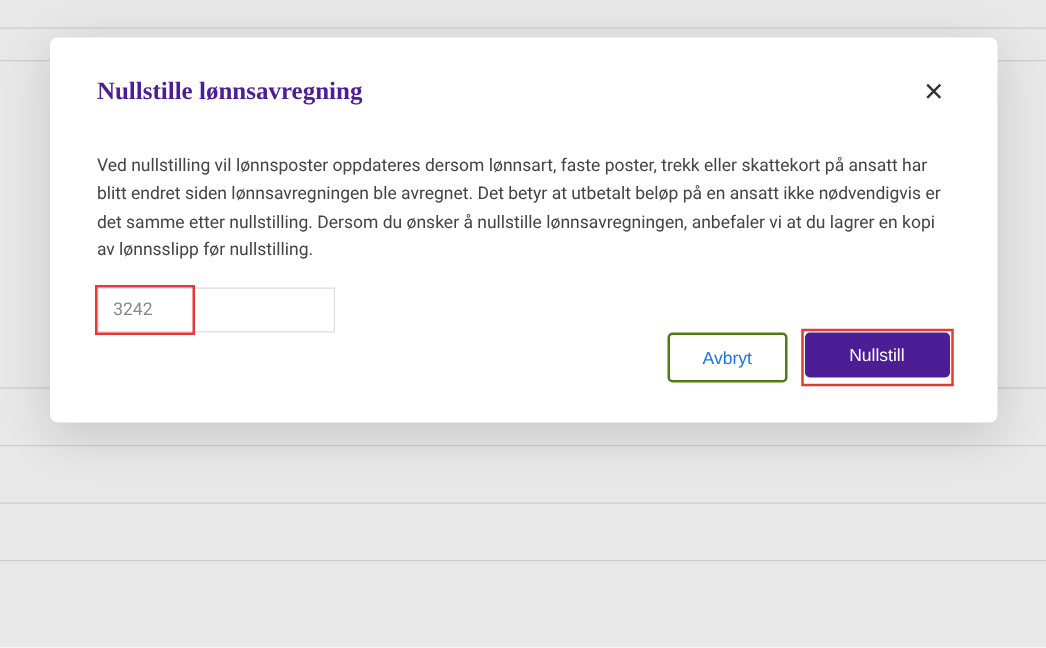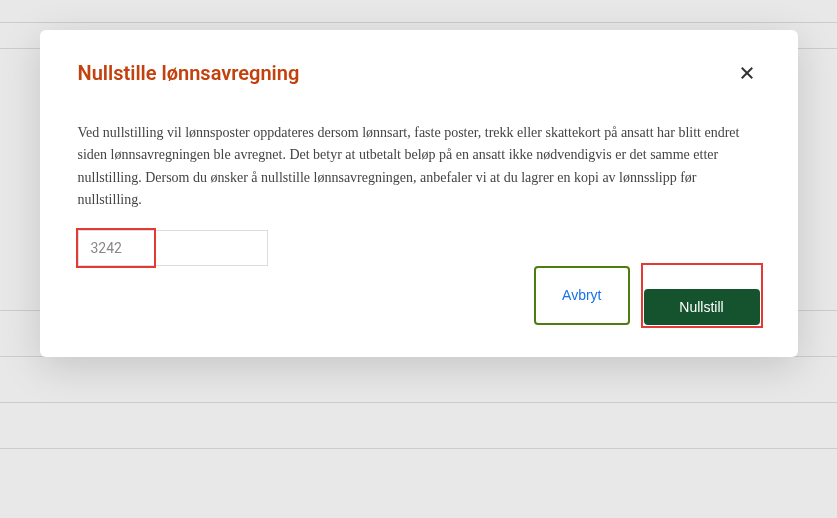--- a/index.html
+++ b/index.html
@@ -56,21 +56,22 @@
     .modal-header {
       display: flex;
       justify-content: space-between;
       align-items: center;
       margin-bottom: 36px;
     }
     
     .modal-title {
       font-size: 20px;
       font-weight: 600;
-      color: #c2410c;
+      color: #4c1d95;
+      font-family: Liberation Serif, serif;
     }
     
     .close-btn {
       background: none;
       border: none;
       cursor: pointer;
       padding: 4px;
       display: flex;
       align-items: center;
       justify-content: center;
@@ -83,21 +84,20 @@
     }
     
     .modal-body {
       color: #444;
       font-size: 14px;
       line-height: 1.6;
     }
     
     .modal-body p {
       margin-bottom: 18px;
-      font-family: Liberation Serif, serif;
     }
     
     .confirm-text {
       margin-bottom: 18px;
     }
     
     .confirm-number {
       font-weight: 700;
     }
     
@@ -116,25 +116,24 @@
       border: 1px solid transparent;
     }
     
     .btn-cancel {
       background: #fff;
       border: 2px solid #4d7c0f;
       color: #1a73e8;
     }
     
     .btn-primary {
-      background: #14532d;
+      background: #4c1d95;
       color: #fff;
       border: none;
       min-width: 116px;
-      margin-top: 23px;
     }
     
     .input-outer {
       position: relative;
       display: inline-block;
     }
     
     .text-input {
       border: 1px solid #ddd;
       padding: 9px 12px;

